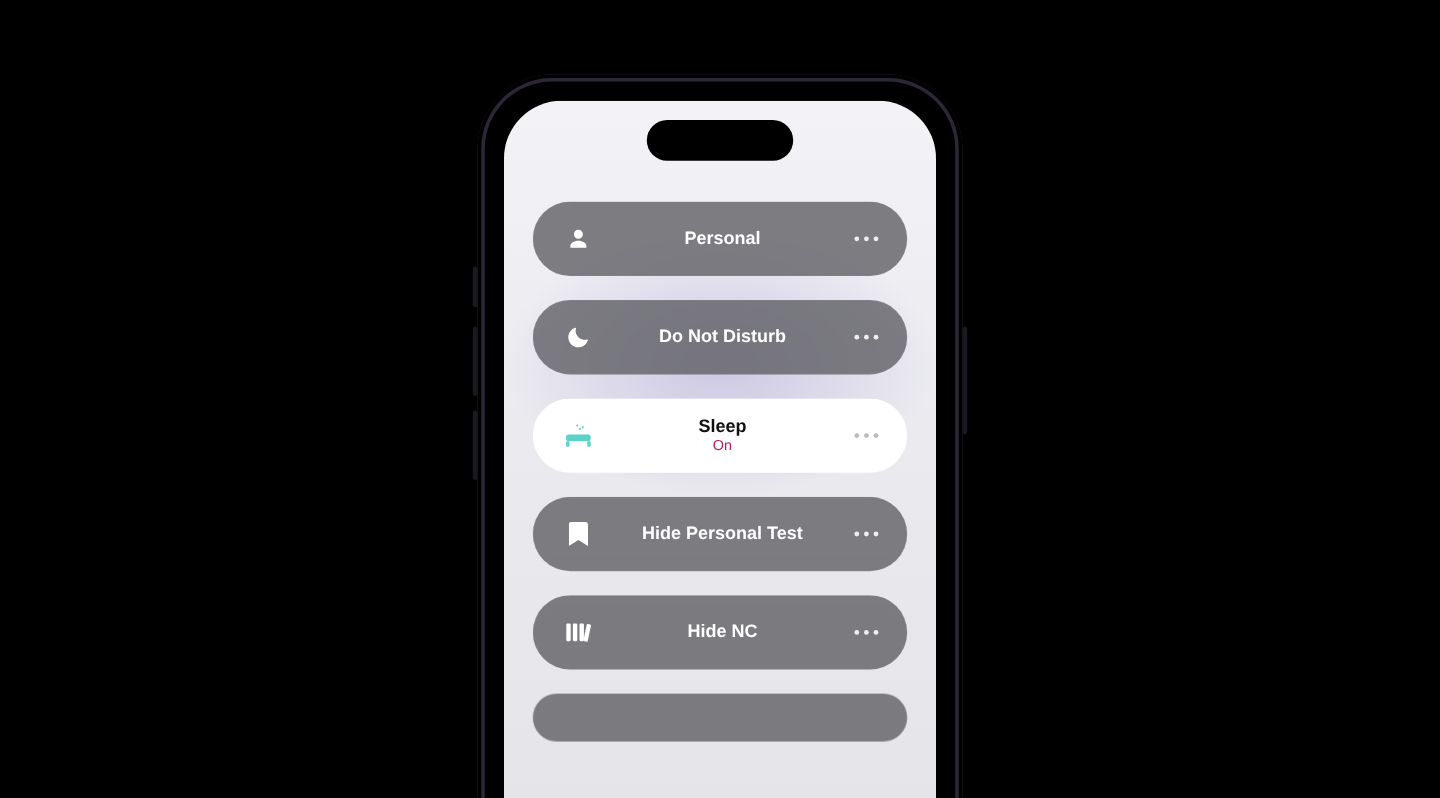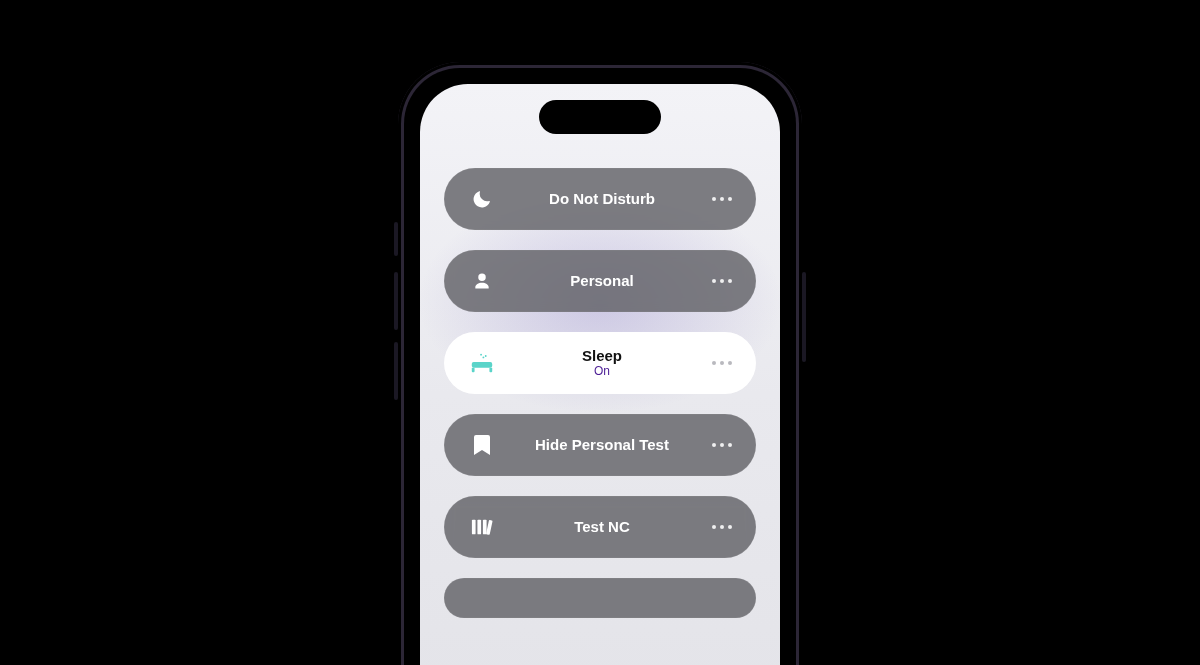--- a/index.html
+++ b/index.html
@@ -84,21 +84,21 @@
     background: rgba(95,95,100,.80);
     backdrop-filter: blur(6px);
     box-shadow: 0 0 0 .5px rgba(255,255,255,.08) inset;
     user-select: none;
   }
   .focus-pill.active {
     background: #fff;
     color: #111;
     align-items: center;
   }
-  .focus-pill.active .sub { color: #4c1d95; }
+  .focus-pill.active .sub { color: #be185d; }
   .focus-pill.active .more-dot { background: #b9b9be; }
 
   .icon-slot {
     width: 32px;
     display: flex;
     justify-content: center;
     align-items: center;
     flex: 0 0 32px;
   }
 
@@ -139,41 +139,41 @@
 
   <div class="phone-bezel">
     <div class="phone-screen">
       <div class="island"></div>
 
       <div class="focus-list">
 
         <div class="focus-pill">
           <div class="icon-slot">
             <svg class="icon" width="20" height="20" viewBox="0 0 24 24">
+                <path class="white-fill" d="M12 12a4.5 4.5 0 1 0-4.5-4.5A4.5 4.5 0 0 0 12 12Zm0 2c-4.3 0-8 2.3-8 5.2V21h16v-1.8C20 16.3 16.3 14 12 14Z"></path>
+              </svg>
+          </div>
+          <div class="label-slot">
+            <span class="title">Personal</span>
+          </div>
+          <div class="more-slot">
+            <span class="more-dot"></span>
+              <span class="more-dot"></span>
+              <span class="more-dot"></span>
+          </div>
+        </div>
+
+        <div class="focus-pill">
+          <div class="icon-slot">
+            <svg class="icon" width="20" height="20" viewBox="0 0 24 24">
                 <path class="white-fill" d="M20.7 14.4A9 9 0 0 1 9.6 3.3a.6.6 0 0 0-.8-.7A10 10 0 1 0 21.4 15.2a.6.6 0 0 0-.7-.8Z"></path>
               </svg>
           </div>
           <div class="label-slot">
             <span class="title">Do Not Disturb</span>
-          </div>
-          <div class="more-slot">
-            <span class="more-dot"></span>
-              <span class="more-dot"></span>
-              <span class="more-dot"></span>
-          </div>
-        </div>
-
-        <div class="focus-pill">
-          <div class="icon-slot">
-            <svg class="icon" width="20" height="20" viewBox="0 0 24 24">
-                <path class="white-fill" d="M12 12a4.5 4.5 0 1 0-4.5-4.5A4.5 4.5 0 0 0 12 12Zm0 2c-4.3 0-8 2.3-8 5.2V21h16v-1.8C20 16.3 16.3 14 12 14Z"></path>
-              </svg>
-          </div>
-          <div class="label-slot">
-            <span class="title">Personal</span>
           </div>
           <div class="more-slot">
             <span class="more-dot"></span>
               <span class="more-dot"></span>
               <span class="more-dot"></span>
           </div>
         </div>
 
         <div class="focus-pill active">
           <div class="icon-slot">
@@ -218,21 +218,21 @@
         <div class="focus-pill">
           <div class="icon-slot">
             <svg class="icon" width="22" height="18" viewBox="0 0 24 18">
               <rect class="white-fill" x="1" y="1" width="4" height="16" rx="1"></rect>
               <rect class="white-fill" x="7" y="1" width="4" height="16" rx="1"></rect>
               <rect class="white-fill" x="13" y="1" width="4" height="16" rx="1"></rect>
               <rect class="white-fill" x="18" y="1.5" width="4" height="16" rx="1" transform="rotate(12 20 9.5)"></rect>
             </svg>
           </div>
           <div class="label-slot">
-            <span class="title">Test NC</span>
+            <span class="title">Hide NC</span>
           </div>
           <div class="more-slot">
             <span class="more-dot"></span>
               <span class="more-dot"></span>
               <span class="more-dot"></span>
           </div>
         </div>
 
 
         <div class="focus-pill" style="height:40px">

